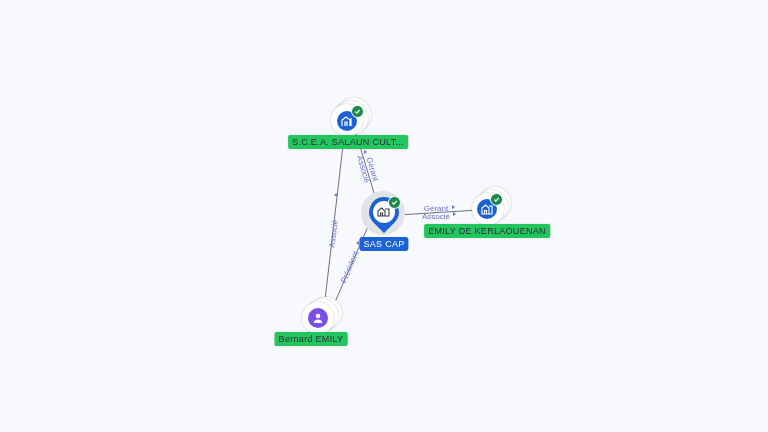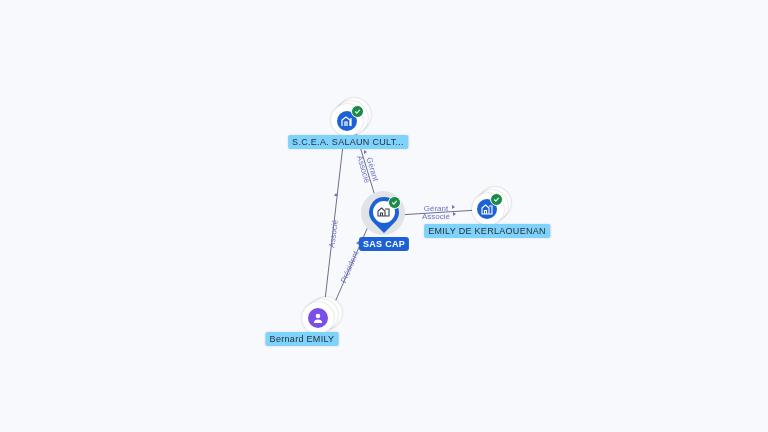--- a/index.html
+++ b/index.html
@@ -23,21 +23,21 @@
       position: absolute; border-radius: 50%;
       display: flex; align-items: center; justify-content: center;
     }
     .check-badge {
       position: absolute; width: 11px; height: 11px; border-radius: 50%;
       background: #1b8a4a; border: 1px solid #ffffff;
       display: flex; align-items: center; justify-content: center;
     }
     .node-label {
       position: absolute; white-space: nowrap;
-      background: #7dd3fc; color: #2b2d3a;
+      background: #22c55e; color: #2b2d3a;
       font-size: 9px; letter-spacing: 0.3px;
       padding: 2px 4px; border-radius: 2px;
       box-shadow: 0 0 2px rgba(0,0,0,0.15);
       transform: translateX(-50%);
     }
     .main-label {
       position: absolute; white-space: nowrap;
       background: #1c62d6; color: #ffffff;
       font-size: 9px; letter-spacing: 0.3px;
       padding: 2px 4px; border-radius: 3px;
@@ -101,21 +101,21 @@
     <circle cx="17" cy="17" r="11" fill="#ffffff"></circle>
   </svg>
   <svg style="position:absolute;left:377px;top:206px;" width="13" height="11" viewBox="0 0 13 11">
     <path d="M1,10 V5 L4.5,2 L8,5 V10 Z M3.5,10 V7 H5.5 V10 M8,3 H12 V10 H8" stroke="#3a3d4d" stroke-width="1.1" fill="none"></path>
   </svg>
   <div class="check-badge" style="left:388px;top:196px;">
     <svg width="7" height="7" viewBox="0 0 8 8">
         <path d="M1.5,4 L3.3,5.8 L6.5,2.2" stroke="#fff" stroke-width="1.3" fill="none"></path>
       </svg>
   </div>
-  <div class="main-label" style="left:384px;top:237px;font-weight:bold;">SAS CAP</div>
+  <div class="main-label" style="left:384px;top:237px;">SAS CAP</div>
 </div>
 
 <div class="node" style="left:0;top:0;">
   <div class="stack-circle" style="left:479px;top:187px;width:32px;height:32px;"></div>
   <div class="stack-circle" style="left:476px;top:190px;width:32px;height:32px;"></div>
   <div class="stack-circle" style="left:472px;top:193px;width:32px;height:32px;"></div>
   <div class="icon-circle" style="left:477px;top:199px;width:20px;height:20px;background:#1c62d6;">
     <svg width="12" height="12" viewBox="0 0 12 12">
       <path d="M1,11 V5 L4.5,2 L8,5 V11 Z M3.5,11 V7.5 H5.5 V11 M8,3 H11 V11 H8" stroke="#fff" stroke-width="1.1" fill="none"></path>
     </svg>
@@ -131,14 +131,14 @@
 <div class="node" style="left:0;top:0;">
   <div class="stack-circle" style="left:310px;top:297px;width:32px;height:32px;"></div>
   <div class="stack-circle" style="left:306px;top:299px;width:32px;height:32px;"></div>
   <div class="stack-circle" style="left:302px;top:302px;width:32px;height:32px;"></div>
   <div class="icon-circle" style="left:308px;top:308px;width:20px;height:20px;background:#7a4ee8;">
     <svg width="12" height="12" viewBox="0 0 12 12">
       <circle cx="6" cy="4" r="2.3" fill="#fff"></circle>
       <path d="M1.8,11 A4.2,3.6 0 0 1 10.2,11 Z" fill="#fff"></path>
     </svg>
   </div>
-  <div class="node-label" style="left:302px;top:332px;text-align:right;">Bernard EMILY</div>
+  <div class="node-label" style="left:311px;top:332px;text-align:right;">Bernard EMILY</div>
 </div>
 
 </body></html>

